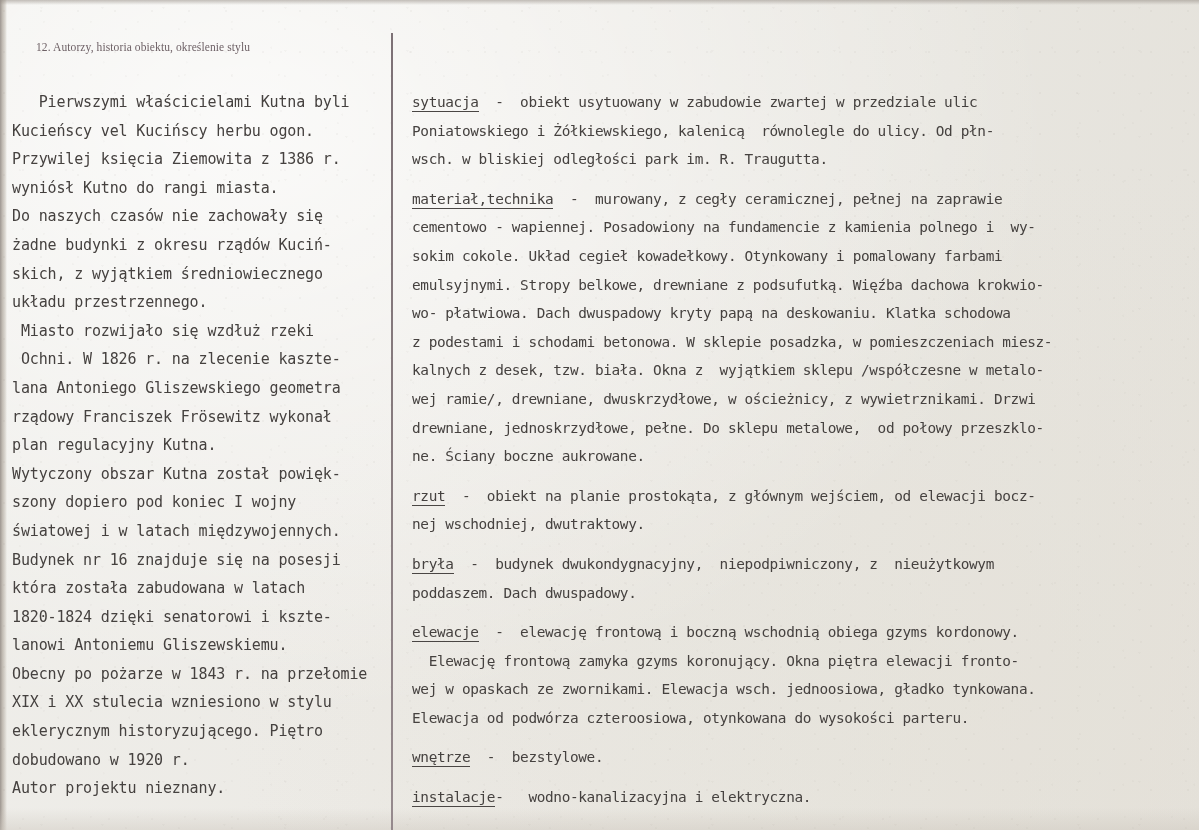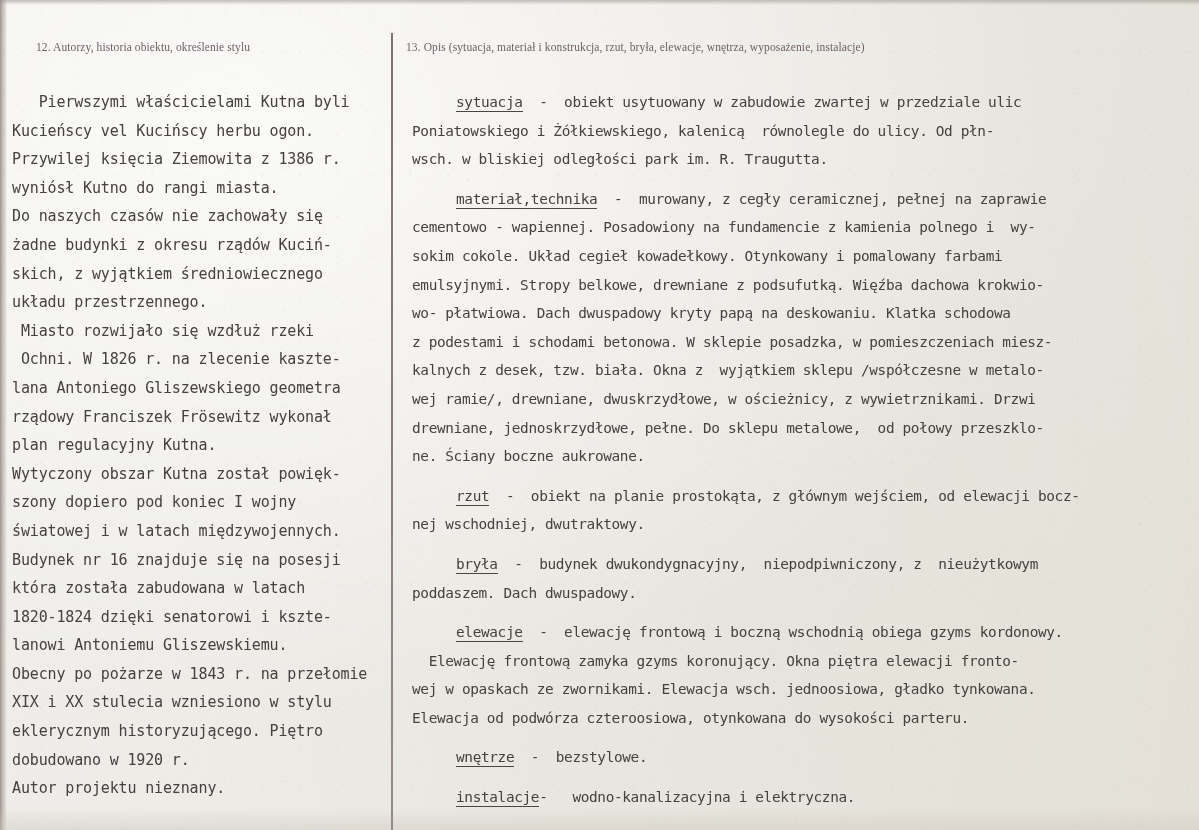--- a/index.html
+++ b/index.html
@@ -114,35 +114,33 @@
   .line {
     display: block;
     white-space: pre;
   }
   .line.gap { margin-top: 11px; }
 
   
   .kw {
     border-bottom: 1.4px solid #4a4644;
     padding-bottom: 1px;
-    margin-left: 44px;
   }
 </style>
 </head>
 <body>
 
 <div id="page">
 
   <div id="left-edge"></div>
   <div id="top-edge"></div>
   <div id="bottom-edge"></div>
 
   <div class="form-header" id="header-left">12. Autorzy, historia obiektu, określenie stylu</div>
 
-  <div class="form-header" id="header-right">13. Opis (sytuacja, materiał i konstrukcja, rzut, bryła, elewacje, wnętrza, wyposażenie, instalacje)</div>
 
   <div id="divider"></div>
 
   <div class="tw" id="col-left"><span class="line">   Pierwszymi właścicielami Kutna byli</span><span class="line">Kucieńscy vel Kucińscy herbu ogon.</span><span class="line">Przywilej księcia Ziemowita z 1386 r.</span><span class="line">wyniósł Kutno do rangi miasta.</span><span class="line">Do naszych czasów nie zachowały się</span><span class="line">żadne budynki z okresu rządów Kuciń-</span><span class="line">skich, z wyjątkiem średniowiecznego</span><span class="line">układu przestrzennego.</span><span class="line"> Miasto rozwijało się wzdłuż rzeki</span><span class="line"> Ochni. W 1826 r. na zlecenie kaszte-</span><span class="line">lana Antoniego Gliszewskiego geometra</span><span class="line">rządowy Franciszek Frösewitz wykonał</span><span class="line">plan regulacyjny Kutna.</span><span class="line">Wytyczony obszar Kutna został powięk-</span><span class="line">szony dopiero pod koniec I wojny</span><span class="line">światowej i w latach międzywojennych.</span><span class="line">Budynek nr 16 znajduje się na posesji</span><span class="line">która została zabudowana w latach</span><span class="line">1820-1824 dzięki senatorowi i kszte-</span><span class="line">lanowi Antoniemu Gliszewskiemu.</span><span class="line">Obecny po pożarze w 1843 r. na przełomie</span><span class="line">XIX i XX stulecia wzniesiono w stylu</span><span class="line">eklerycznym historyzującego. Piętro</span><span class="line">dobudowano w 1920 r.</span><span class="line">Autor projektu nieznany.</span></div>
 
   <div class="tw" id="col-right"><span class="line"><span class="kw">sytuacja</span><span>  -  obiekt usytuowany w zabudowie zwartej w przedziale ulic</span></span><span class="line">Poniatowskiego i Żółkiewskiego, kalenicą  równolegle do ulicy. Od płn-</span><span class="line">wsch. w bliskiej odległości park im. R. Traugutta.</span><span class="line gap"><span class="kw">materiał,technika</span><span>  -  murowany, z cegły ceramicznej, pełnej na zaprawie</span></span><span class="line">cementowo - wapiennej. Posadowiony na fundamencie z kamienia polnego i  wy-</span><span class="line">sokim cokole. Układ cegieł kowadełkowy. Otynkowany i pomalowany farbami</span><span class="line">emulsyjnymi. Stropy belkowe, drewniane z podsufutką. Więźba dachowa krokwio-</span><span class="line">wo- płatwiowa. Dach dwuspadowy kryty papą na deskowaniu. Klatka schodowa</span><span class="line">z podestami i schodami betonowa. W sklepie posadzka, w pomieszczeniach miesz-</span><span class="line">kalnych z desek, tzw. biała. Okna z  wyjątkiem sklepu /współczesne w metalo-</span><span class="line">wej ramie/, drewniane, dwuskrzydłowe, w ościeżnicy, z wywietrznikami. Drzwi</span><span class="line">drewniane, jednoskrzydłowe, pełne. Do sklepu metalowe,  od połowy przeszklo-</span><span class="line">ne. Ściany boczne aukrowane.</span><span class="line gap"><span class="kw">rzut</span><span>  -  obiekt na planie prostokąta, z głównym wejściem, od elewacji bocz-</span></span><span class="line">nej wschodniej, dwutraktowy.</span><span class="line gap"><span class="kw">bryła</span><span>  -  budynek dwukondygnacyjny,  niepodpiwniczony, z  nieużytkowym</span></span><span class="line">poddaszem. Dach dwuspadowy.</span><span class="line gap"><span class="kw">elewacje</span><span>  -  elewację frontową i boczną wschodnią obiega gzyms kordonowy.</span></span><span class="line">  Elewację frontową zamyka gzyms koronujący. Okna piętra elewacji fronto-</span><span class="line">wej w opaskach ze zwornikami. Elewacja wsch. jednoosiowa, gładko tynkowana.</span><span class="line">Elewacja od podwórza czteroosiowa, otynkowana do wysokości parteru.</span><span class="line gap"><span class="kw">wnętrze</span><span>  -  bezstylowe.</span></span><span class="line gap"><span class="kw">instalacje</span><span>-   wodno-kanalizacyjna i elektryczna.</span></span></div>
 
   <div id="grain"></div>
 </div>
 

